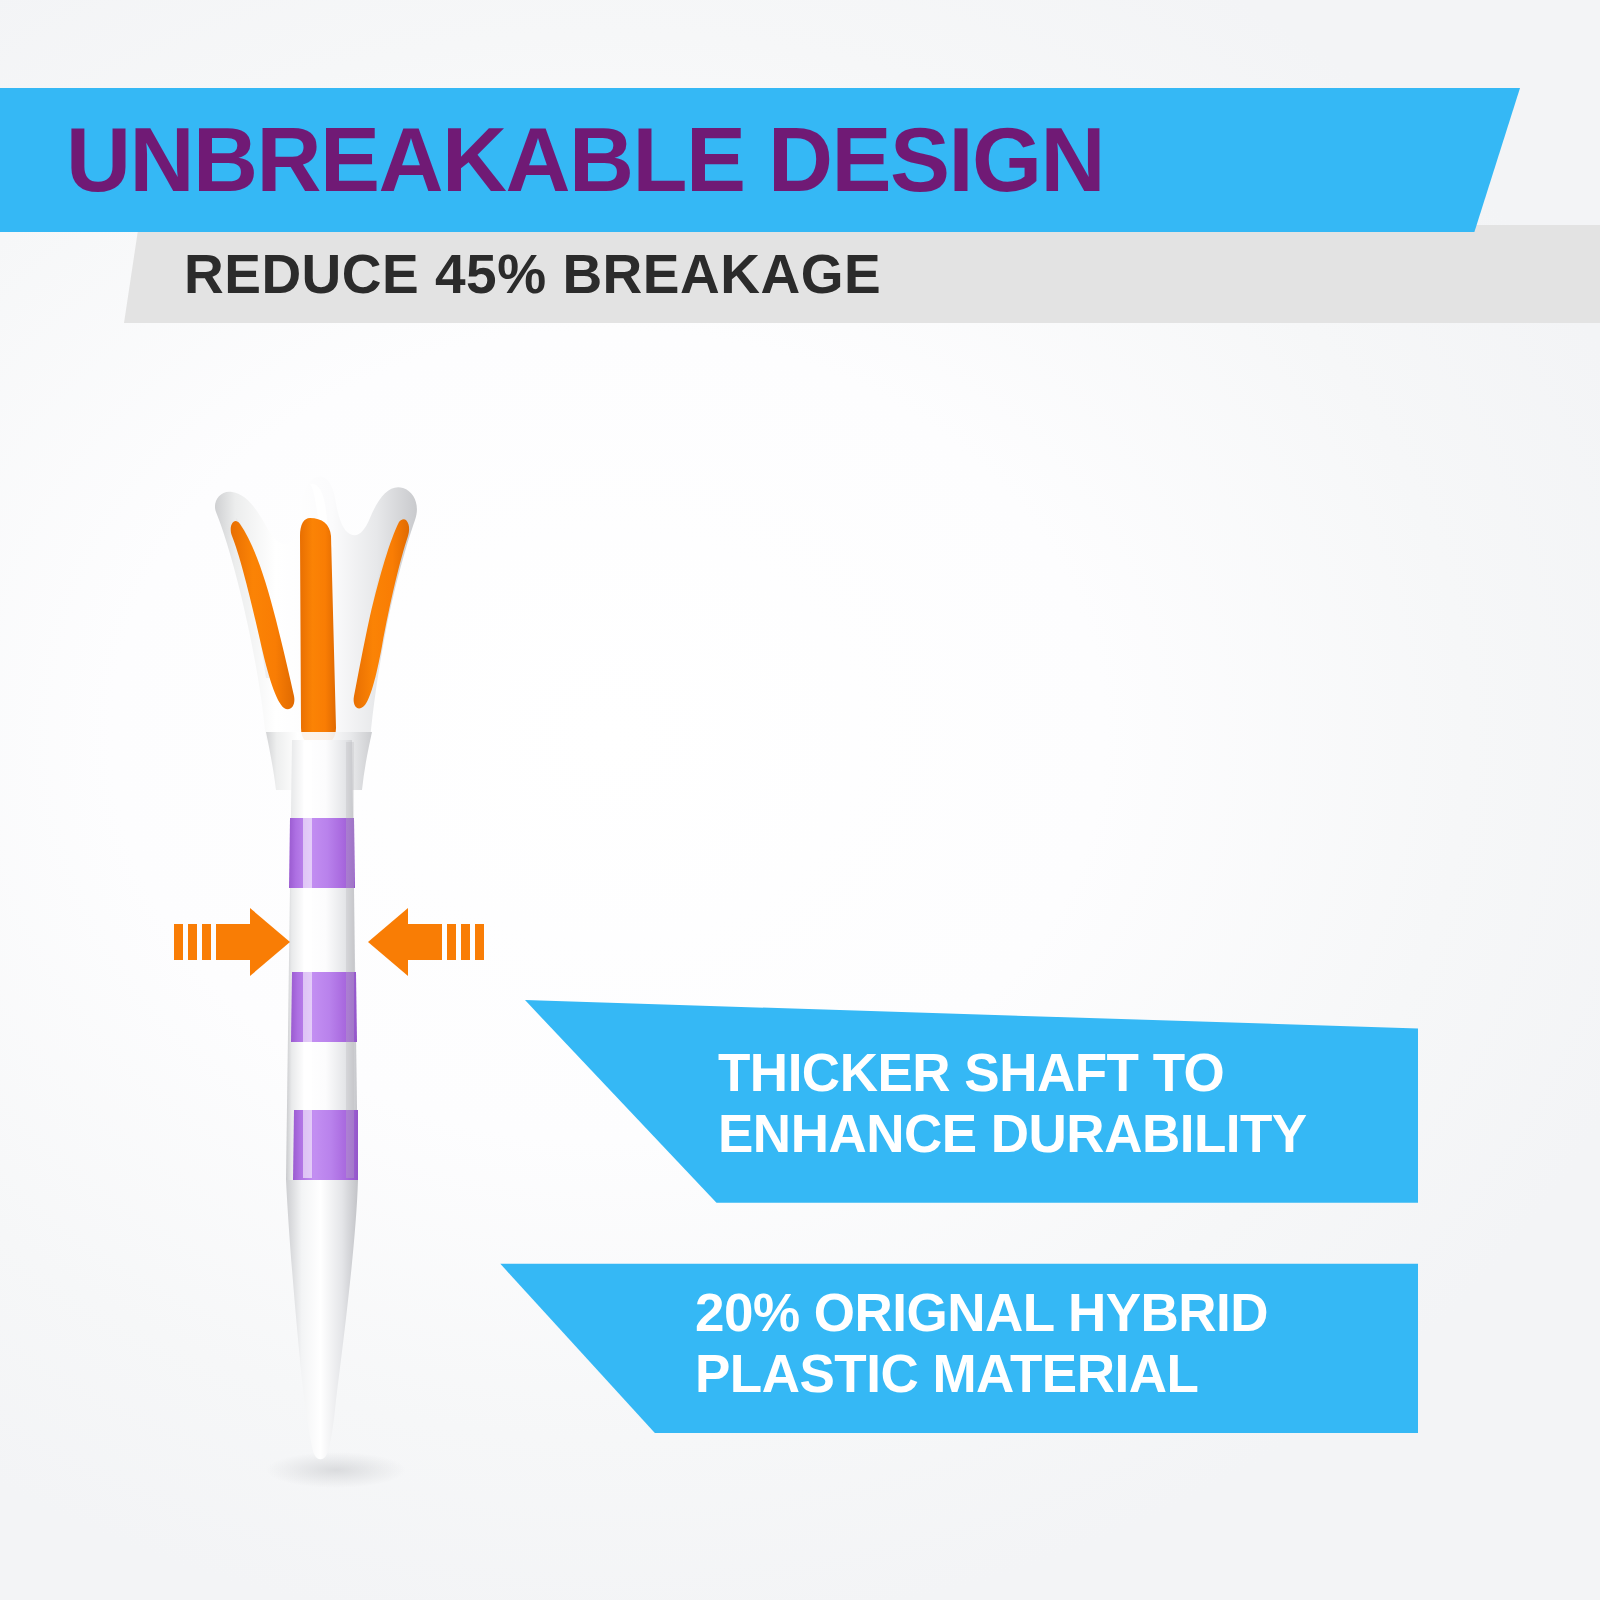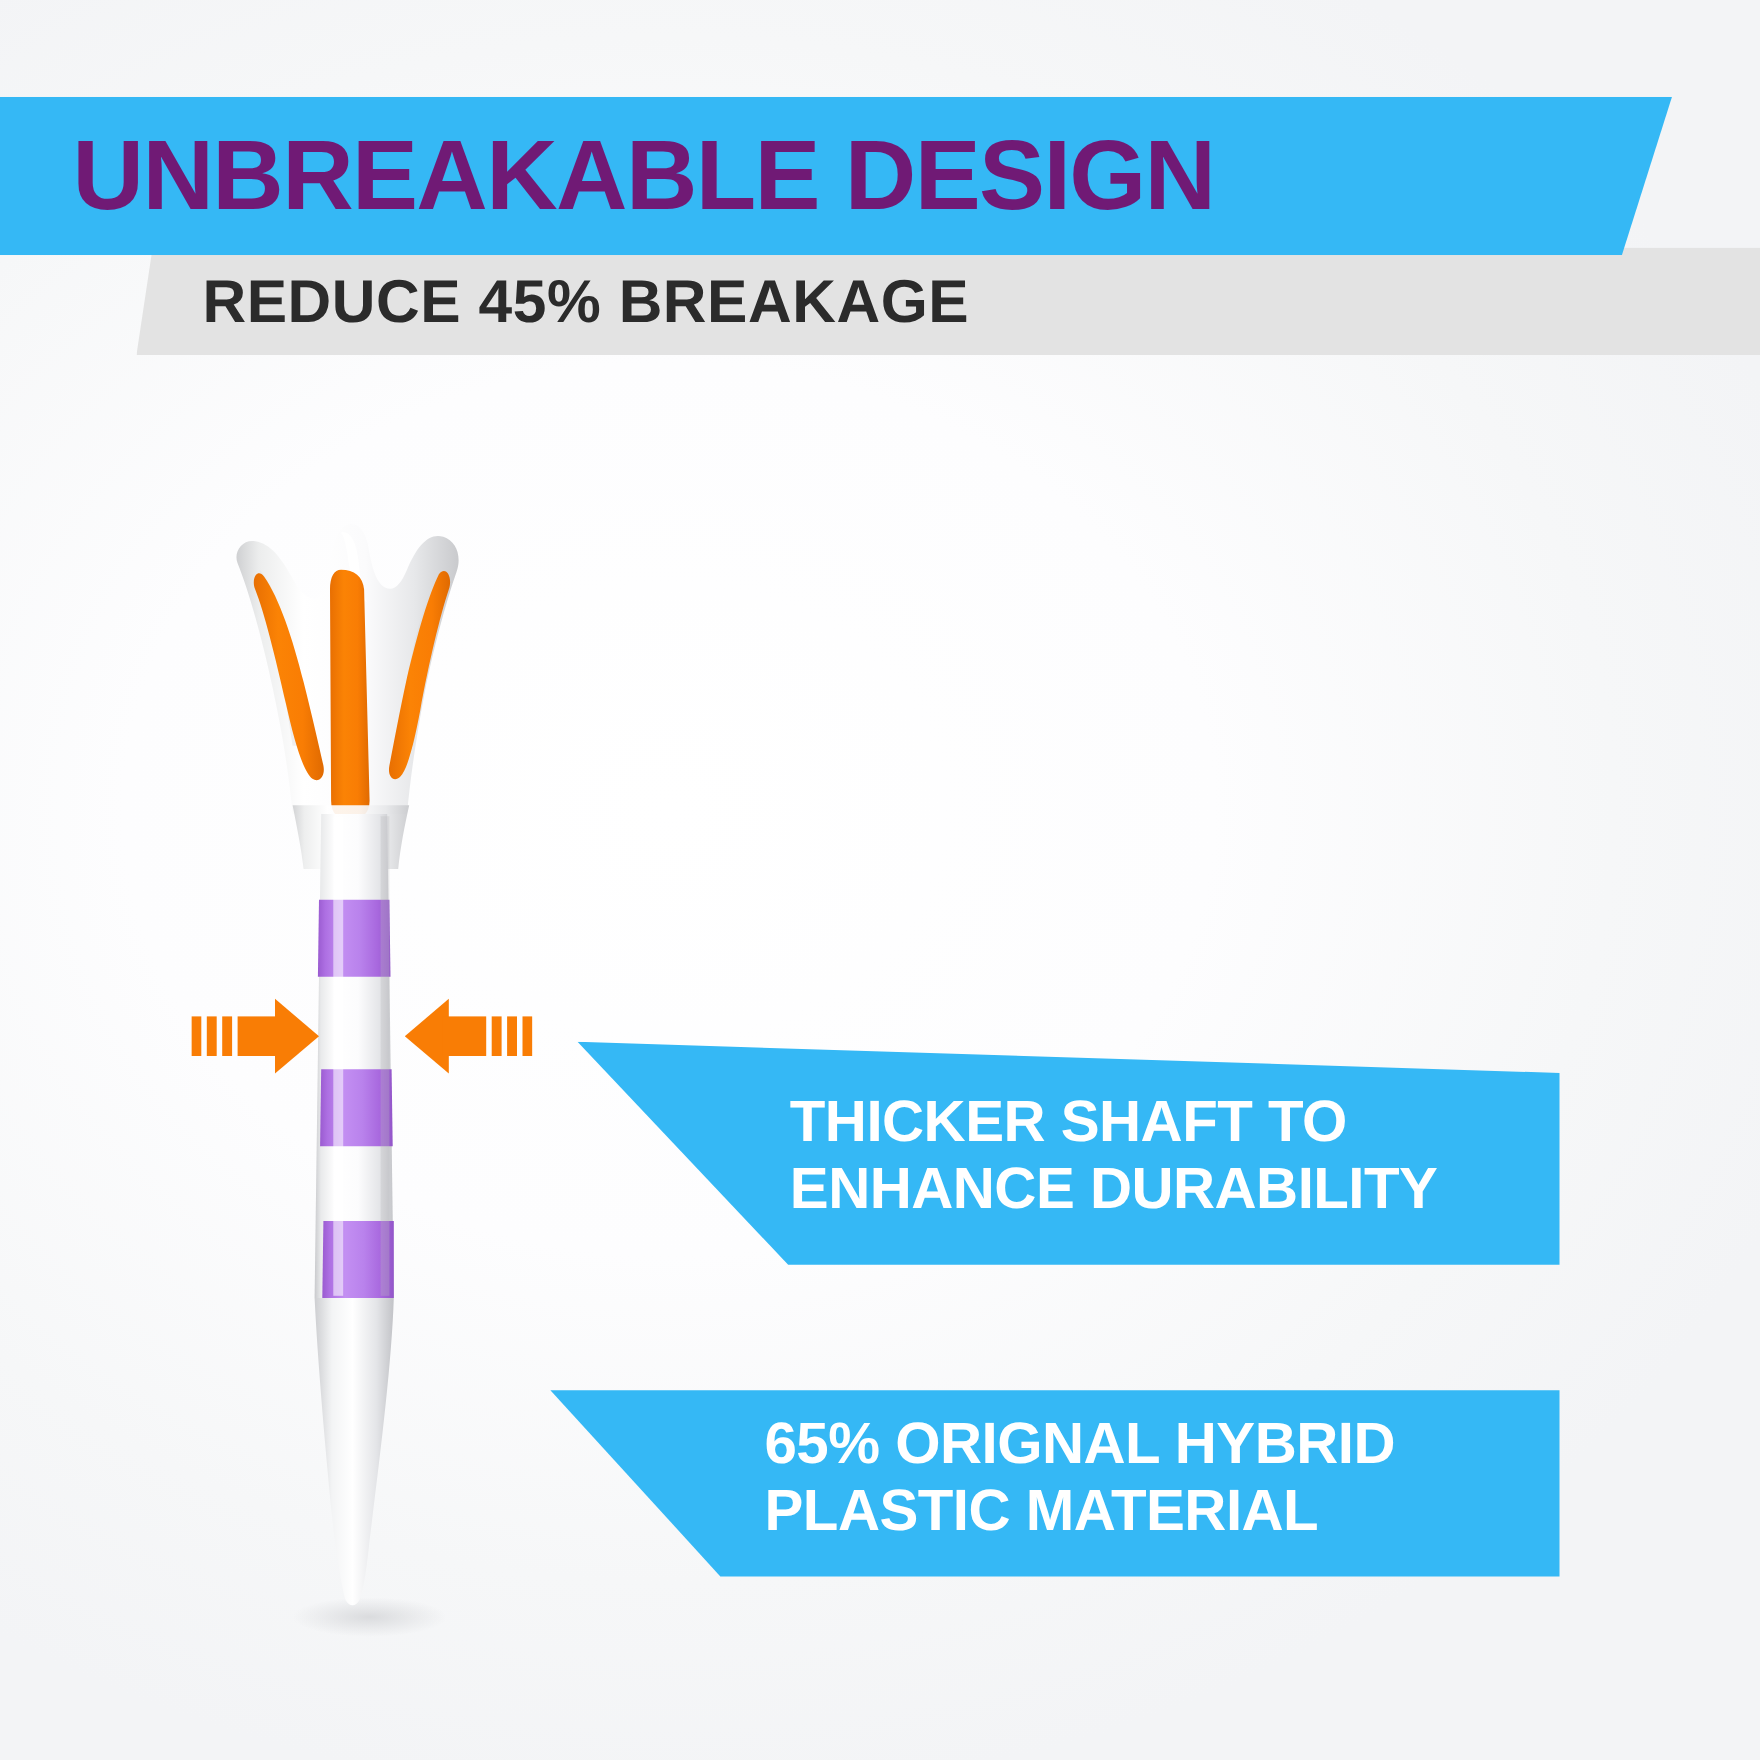--- a/index.html
+++ b/index.html
@@ -103,21 +103,21 @@
   }
   #callout-1 .label {
     left: 280px;
     top: 46px;
     font-size: 53px;
   }
 
   
   #callout-2 {
     left: 470px;
-    top: 945px;
+    top: 998px;
     width: 948px;
     height: 210px;
   }
   #callout-2 .shape {
     clip-path: polygon(5.8% 1.0%, 100% 14.5%, 100% 97.5%, 26.0% 97.5%);
   }
   #callout-2 .label {
     left: 248px;
     top: 44px;
     font-size: 53px;
@@ -327,17 +327,17 @@
 
 
   <div class="callout" id="callout-2">
     <div class="shape"></div>
     <div class="label">THICKER SHAFT TO
 ENHANCE DURABILITY</div>
   </div>
 
   <div class="callout" id="callout-3">
     <div class="shape"></div>
-    <div class="label">65% ORIGNAL HYBRID
+    <div class="label">20% ORIGNAL HYBRID
 PLASTIC MATERIAL</div>
   </div>
 
 </div>
 
 </body></html>

